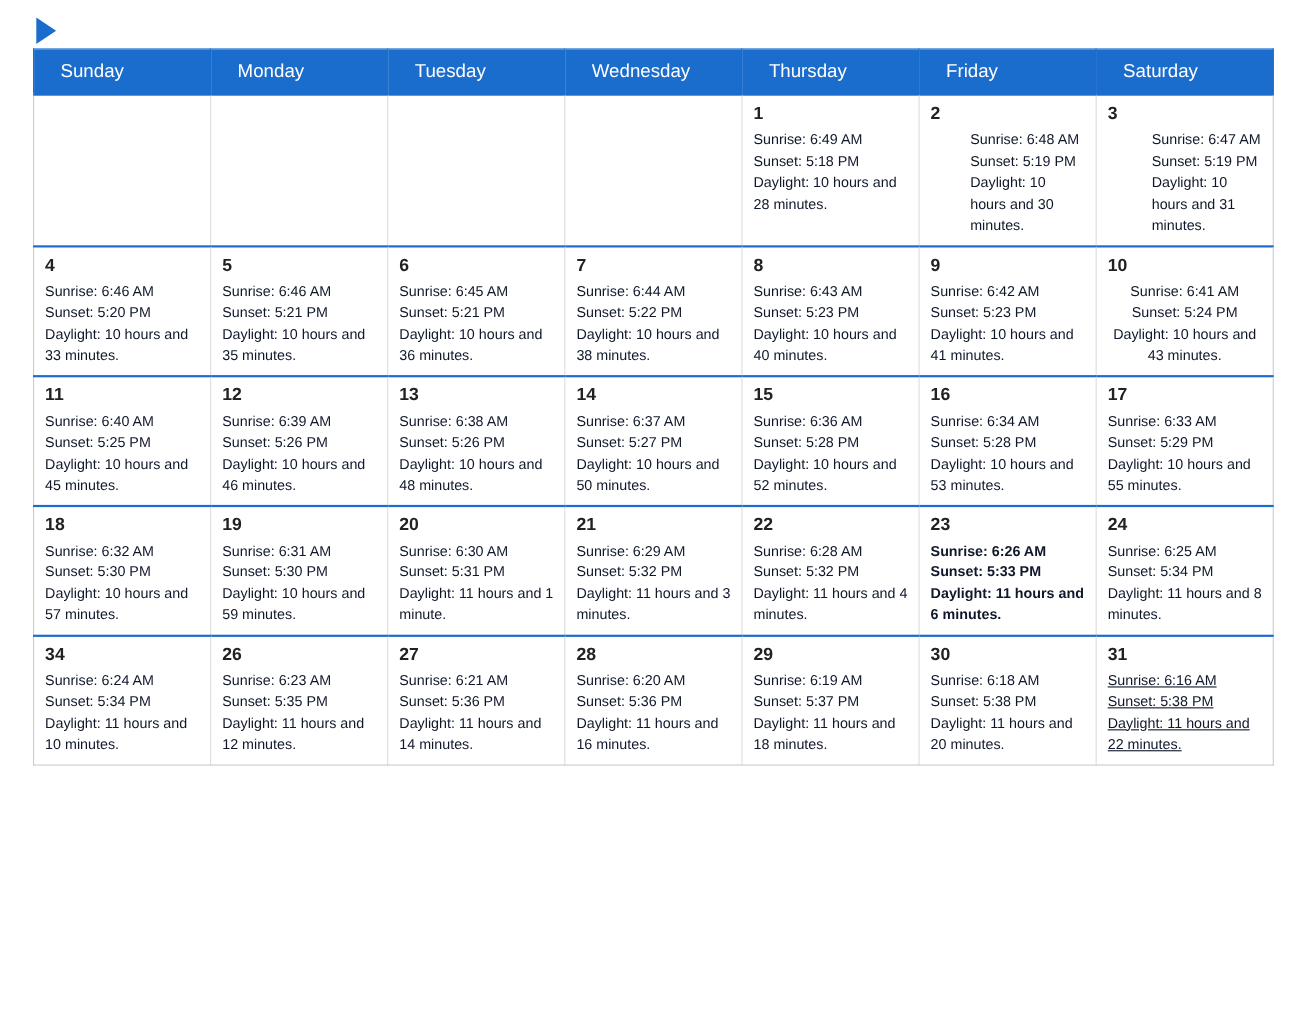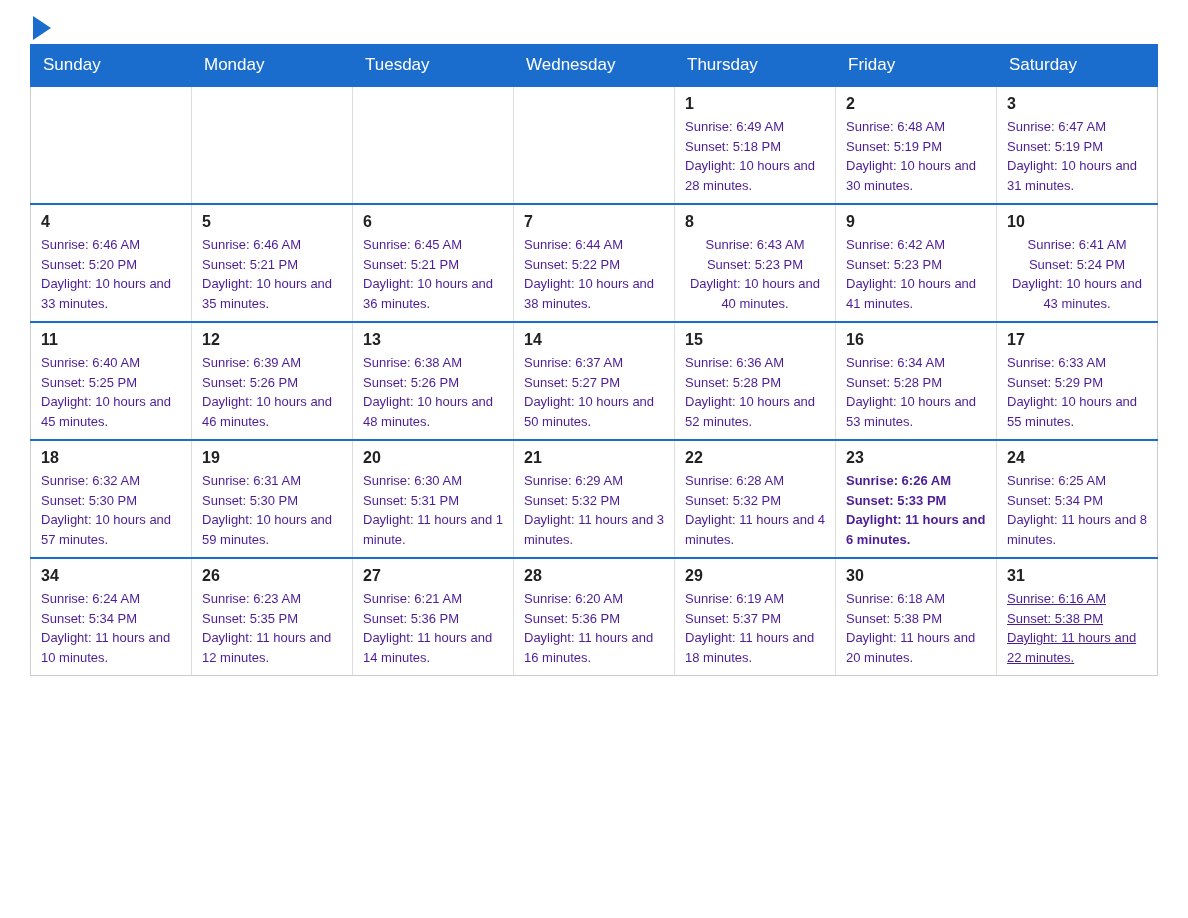--- a/index.html
+++ b/index.html
@@ -38,21 +38,21 @@
     .calendar {
       width: 100%;
       border-collapse: collapse;
       margin-top: 10px;
     }
     .calendar th {
       background-color: #1a6dcc;
       color: #fff;
       font-size: 17px;
       font-weight: normal;
-      padding: 10px 12px;
+      padding: 10px 24px;
       text-align: left;
       border: 1px solid #1a6dcc;
     }
     .calendar td {
       border: 1px solid #ccc;
       vertical-align: top;
       padding: 8px 10px;
       width: 14.28%;
       min-height: 110px;
     }
@@ -64,21 +64,21 @@
     }
     .day-number {
       font-size: 16px;
       font-weight: bold;
       color: #222;
       display: block;
       margin-bottom: 4px;
     }
     .day-info {
       font-size: 13px;
-      color: #4c1d95;
+      color: #0f172a;
       line-height: 1.5;
     }
     .empty-cell {
       background: #fff;
     }
     .logo-wrap {
       display: flex;
       flex-direction: column;
       align-items: flex-start;
     }
@@ -140,27 +140,27 @@
         <td class="empty-cell"></td>
         <td class="empty-cell"></td>
         <td>
           <span class="day-number">1</span>
           <div class="day-info" style="white-space: pre-line;">Sunrise: 6:49 AM
 Sunset: 5:18 PM
 Daylight: 10 hours and 28 minutes.</div>
         </td>
         <td>
           <span class="day-number">2</span>
-          <div class="day-info" style="white-space: pre-line;">Sunrise: 6:48 AM
+          <div class="day-info" style="white-space: pre-line; margin-left: 36px;">Sunrise: 6:48 AM
 Sunset: 5:19 PM
 Daylight: 10 hours and 30 minutes.</div>
         </td>
         <td>
           <span class="day-number">3</span>
-          <div class="day-info" style="white-space: pre-line;">Sunrise: 6:47 AM
+          <div class="day-info" style="white-space: pre-line; margin-left: 40px;">Sunrise: 6:47 AM
 Sunset: 5:19 PM
 Daylight: 10 hours and 31 minutes.</div>
         </td>
       </tr>
       <tr>
         <td>
           <span class="day-number">4</span>
           <div class="day-info" style="white-space: pre-line;">Sunrise: 6:46 AM
 Sunset: 5:20 PM
 Daylight: 10 hours and 33 minutes.</div>
@@ -178,21 +178,21 @@
 Daylight: 10 hours and 36 minutes.</div>
         </td>
         <td>
           <span class="day-number">7</span>
           <div class="day-info" style="white-space: pre-line;">Sunrise: 6:44 AM
 Sunset: 5:22 PM
 Daylight: 10 hours and 38 minutes.</div>
         </td>
         <td>
           <span class="day-number">8</span>
-          <div class="day-info" style="white-space: pre-line; text-align: center;">Sunrise: 6:43 AM
+          <div class="day-info" style="white-space: pre-line;">Sunrise: 6:43 AM
 Sunset: 5:23 PM
 Daylight: 10 hours and 40 minutes.</div>
         </td>
         <td>
           <span class="day-number">9</span>
           <div class="day-info" style="white-space: pre-line;">Sunrise: 6:42 AM
 Sunset: 5:23 PM
 Daylight: 10 hours and 41 minutes.</div>
         </td>
         <td>

